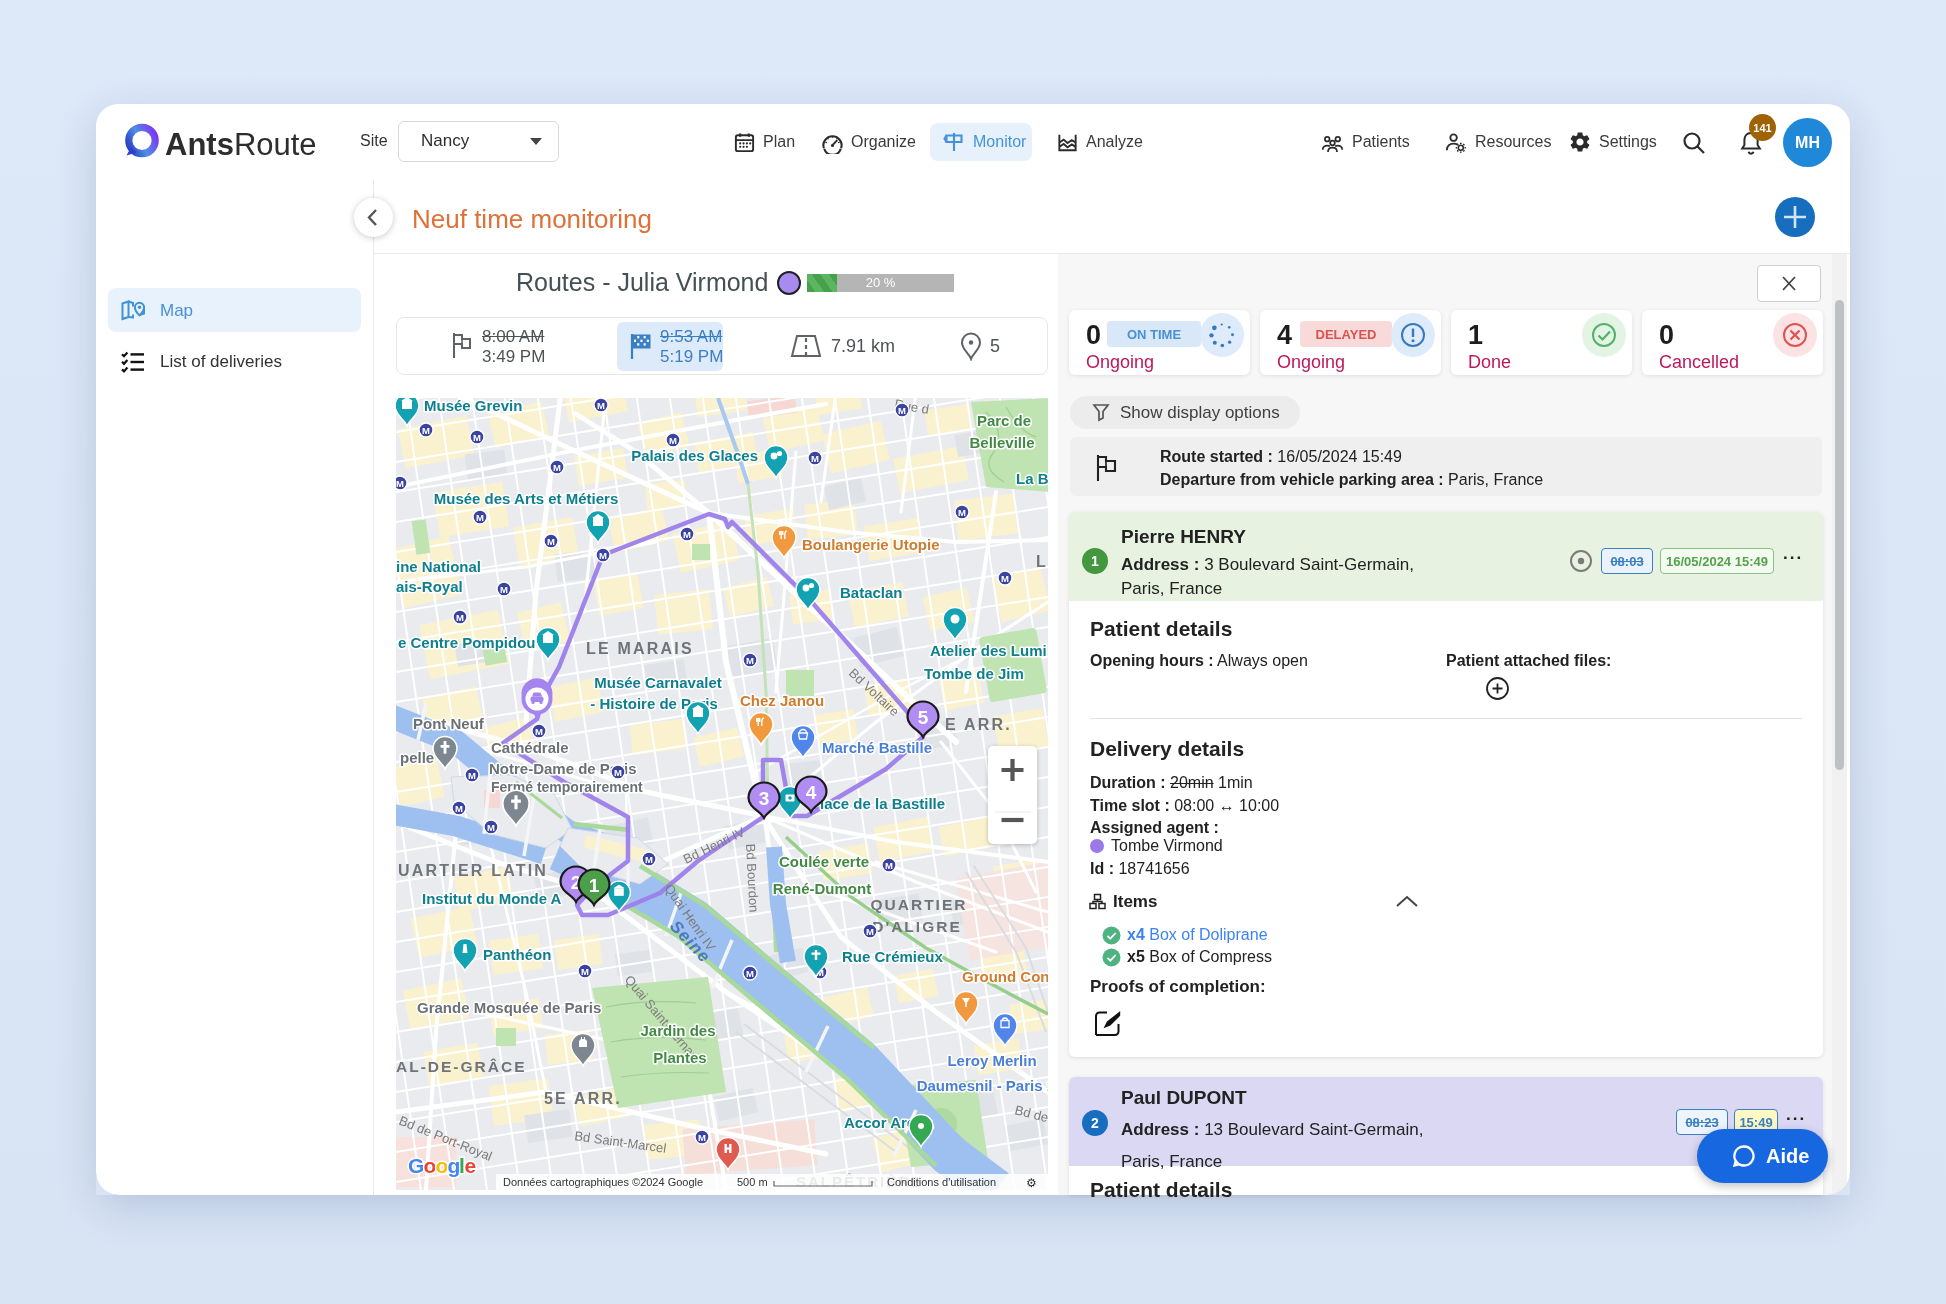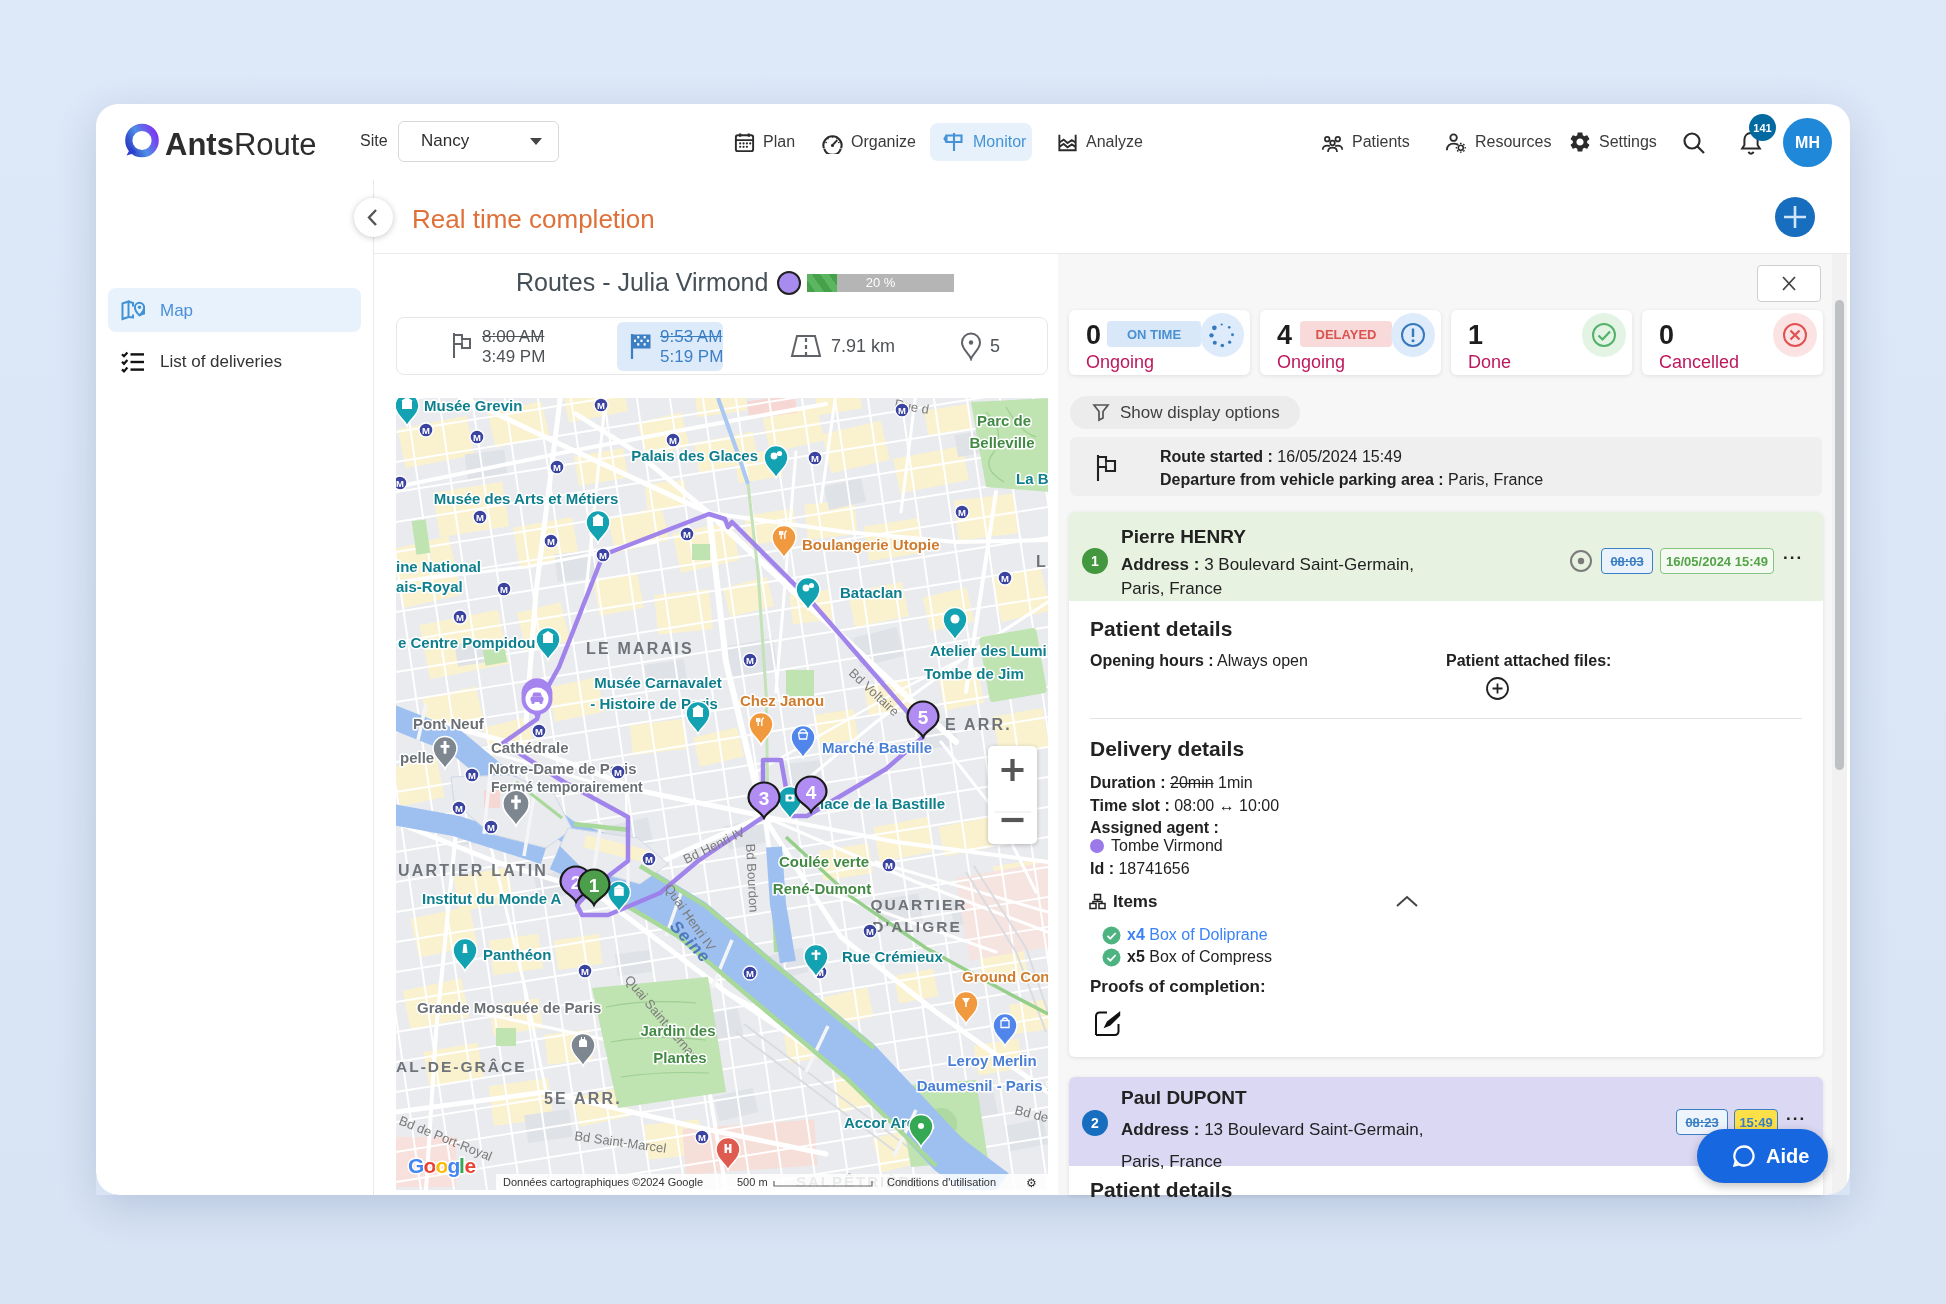--- a/index.html
+++ b/index.html
@@ -111,21 +111,21 @@
       </svg>Settings</div>
 <svg class="abs" style="left:1585px;top:26px" width="26" height="26" viewBox="0 0 26 26">
       <circle cx="11" cy="11" r="7.5" fill="none" stroke="#2b2b2b" stroke-width="2.2"></circle>
       <path d="M16.5 16.5 L23 23" stroke="#2b2b2b" stroke-width="2.2"></path>
     </svg>
 <svg class="abs" style="left:1642px;top:25px" width="26" height="28" viewBox="0 0 26 28">
       <path d="M13 4 c-4.4 0-6.6 3.2-6.6 7 v5l-2.2 3.4 h17.6 L19.6 16 v-5 c0-3.8-2.2-7-6.6-7 Z" fill="none" stroke="#2b2b2b" stroke-width="2"></path>
       <path d="M10.5 22.8 a2.6 2.6 0 0 0 5 0" fill="none" stroke="#2b2b2b" stroke-width="2"></path>
       <path d="M13 2.2 v2" stroke="#2b2b2b" stroke-width="2"></path>
     </svg>
-<div class="abs" style="left:1653px;top:10px;width:27px;height:27px;border-radius:50%;background:#0369a1;color:#fff;font-size:11px;font-weight:bold;display:flex;align-items:center;justify-content:center;">141</div>
+<div class="abs" style="left:1653px;top:10px;width:27px;height:27px;border-radius:50%;background:#a16207;color:#fff;font-size:11px;font-weight:bold;display:flex;align-items:center;justify-content:center;">141</div>
 <div class="abs" style="left:1687px;top:14px;width:49px;height:49px;border-radius:50%;background:#2088d8;color:#fff;font-size:16px;font-weight:bold;display:flex;align-items:center;justify-content:center;">MH</div>
 <div class="vline"></div>
 <div class="abs" style="left:12px;top:184px;width:253px;height:44px;background:#e8f2fc;border-radius:8px;"></div>
 <div class="sideitem" style="left:24px;top:194px;color:#4a90d9;"><svg width="26" height="25" viewBox="0 0 26 25">
         <g fill="none" stroke="#4191d6" stroke-width="2">
           <path d="M2.5 5.5 L8.5 3.5 V19 L2.5 21 Z"></path>
           <path d="M8.5 3.5 L13 5 V8.5 M13 16.5 V19.5 L8.5 19 M19.5 17 L24 15.5 V10"></path>
           <path d="M19.5 4.8 a4.6 4.6 0 0 1 4.6 4.6 c0 3.4-4.6 8-4.6 8 s-4.6-4.6-4.6-8 a4.6 4.6 0 0 1 4.6-4.6 Z"></path>
         </g>
         <circle cx="19.5" cy="9.3" r="1.7" fill="#4191d6"></circle>
@@ -140,21 +140,21 @@
           <path d="M2 4.2 l2 2 3.4-3.8"></path>
           <path d="M2 11.8 l2 2 3.4-3.8"></path>
           <path d="M2 19.4 l2 2 3.4-3.8"></path>
         </g>
       </svg>List of deliveries</div>
 </div>
 <div class="abs" style="left:354px;top:198px;width:39px;height:39px;border-radius:50%;background:#fff;box-shadow:0 1px 6px rgba(0,0,0,.22);"></div>
 <svg class="abs" style="left:354px;top:198px" width="39" height="39">
     <path d="M22 12 L15 19.5 L22 27" fill="none" stroke="#555" stroke-width="2.4"></path>
   </svg>
-<div class="ctitle" style="left:412px;top:204px;">Real time completion</div>
+<div class="ctitle" style="left:412px;top:204px;">Neuf time monitoring</div>
 <div class="abs" style="left:1775px;top:197px;width:40px;height:40px;border-radius:50%;background:#176dbe;"></div>
 <svg class="abs" style="left:1775px;top:197px" width="40" height="40">
     <path d="M20 9 V31 M9 20 H31" stroke="#cfe6fa" stroke-width="2.6"></path>
   </svg>
 <div class="abs" style="left:374px;top:253px;width:1476px;height:1px;background:#e9e9e9;"></div>
 <div class="abs" style="left:1058px;top:254px;width:774px;height:941px;background:#f7f7f8;"></div>
 <div class="rtitle" style="left:516px;top:268px;">Routes - Julia Virmond</div>
 <div class="abs" style="left:777px;top:271px;width:24px;height:24px;border-radius:50%;background:#a78bef;border:2px solid #222;"></div>
 <div class="abs" style="left:807px;top:274px;width:147px;height:18px;background:#b5b5b5;overflow:hidden;">
     <div style="position:absolute;left:0;top:0;width:30px;height:18px;background:repeating-linear-gradient(55deg,#46a14b 0 7px,#5cb661 7px 14px);"></div>
@@ -313,21 +313,21 @@
     </g>
   </svg>
 <div class="abs" style="left:1069px;top:1077px;width:754px;height:118px;background:#fff;border-radius:6px 6px 0 0;box-shadow:0 1px 4px rgba(0,0,0,.10);"></div>
 <div class="abs" style="left:1069px;top:1077px;width:754px;height:89px;background:#dbd8f3;border-radius:6px 6px 0 0;"></div>
 <div class="abs" style="left:1082px;top:1110px;width:26px;height:26px;border-radius:50%;background:#176dbe;color:#fff;font-size:14px;font-weight:bold;display:flex;align-items:center;justify-content:center;">2</div>
 <div class="abs" style="left:1121px;top:1087px;font-size:19px;font-weight:bold;color:#222;">Paul DUPONT</div>
 <div class="abs" style="left:1121px;top:1114px;font-size:17px;color:#222;line-height:32px;"><span class="b">Address :</span> 13 Boulevard Saint-Germain,<br>Paris, France</div>
 <div class="chip" style="left:1676px;top:1109px;width:52px;height:26px;background:#eef4fb;border:1.5px solid #3b7fc4;color:#3b7fc4;">
     <span class="strike">08:23</span>
   </div>
-<div class="chip" style="left:1734px;top:1109px;width:44px;height:26px;background:#fde047;border:1.5px solid #3b7fc4;color:#3b7fc4;">15:49</div>
+<div class="chip" style="left:1734px;top:1109px;width:44px;height:26px;background:#fef9c3;border:1.5px solid #3b7fc4;color:#3b7fc4;">15:49</div>
 <div class="abs" style="left:1786px;top:1105px;font-size:17px;font-weight:bold;color:#222;letter-spacing:2px;">...</div>
 <div class="abs" style="left:1090px;top:1178px;font-size:21px;font-weight:bold;color:#222;">Patient details</div>
 <div class="abs" style="left:1832px;top:254px;width:15px;height:941px;background:#f1f1f1;"></div>
 <div class="abs" style="left:1835px;top:300px;width:9px;height:470px;background:#bdc1c6;border-radius:5px;"></div>
 <div class="abs" style="left:1697px;top:1129px;width:131px;height:54px;border-radius:27px;background:#1767e0;box-shadow:0 3px 10px rgba(0,0,0,.25);"></div>
 <svg class="abs" style="left:1730px;top:1142px" width="28" height="28" viewBox="0 0 28 28">
     <path d="M14 4.5 a9.5 9.5 0 1 1 -8.2 14.3 L4.5 23.5 l4.9-1.1 A9.5 9.5 0 0 1 14 4.5 Z" fill="none" stroke="#fff" stroke-width="2.3"></path>
   </svg>
 <div class="abs" style="left:1766px;top:1145px;font-size:20px;font-weight:bold;color:#fff;">Aide</div>
 <svg class="abs" style="left:396px;top:398px;border-radius:0 0 0 0" width="652" height="792" viewBox="0 6 652 792">

